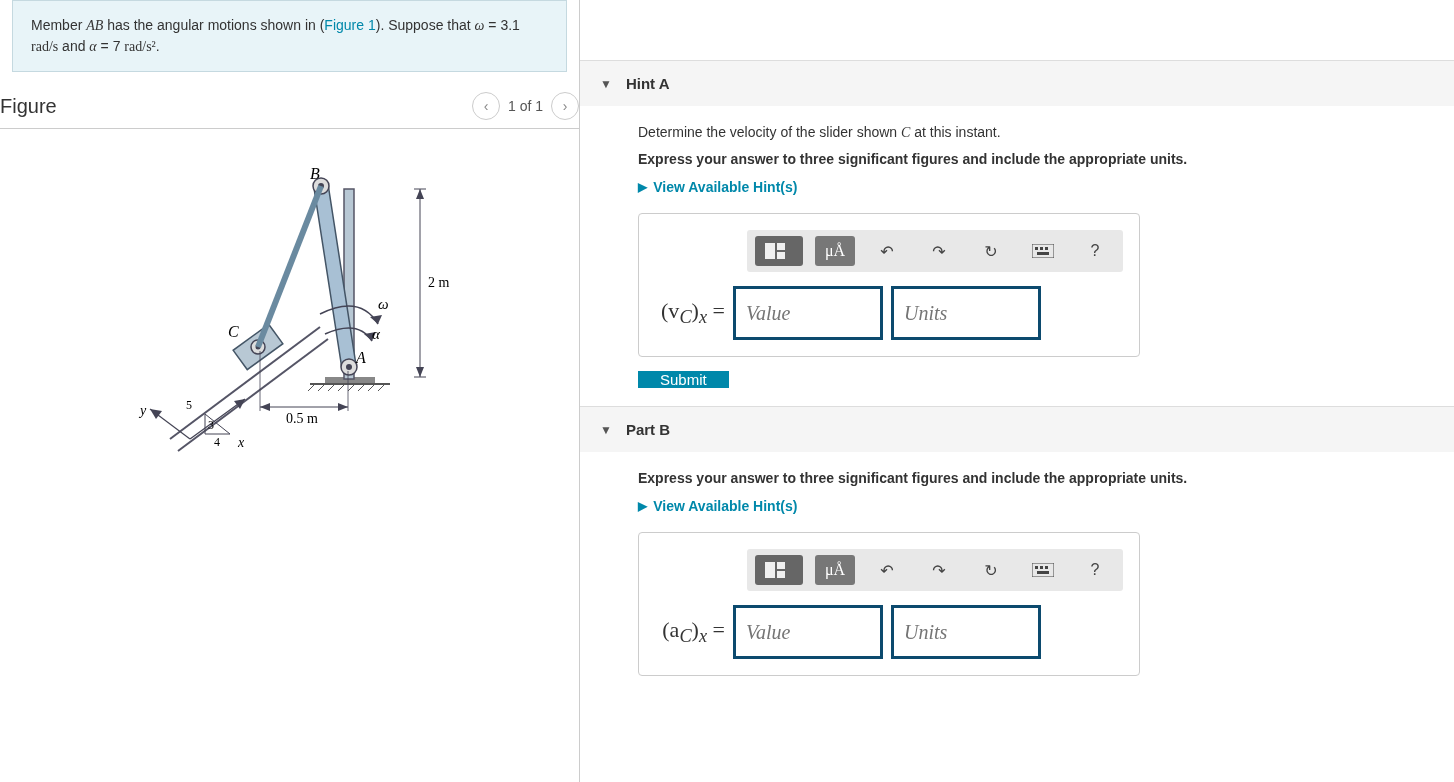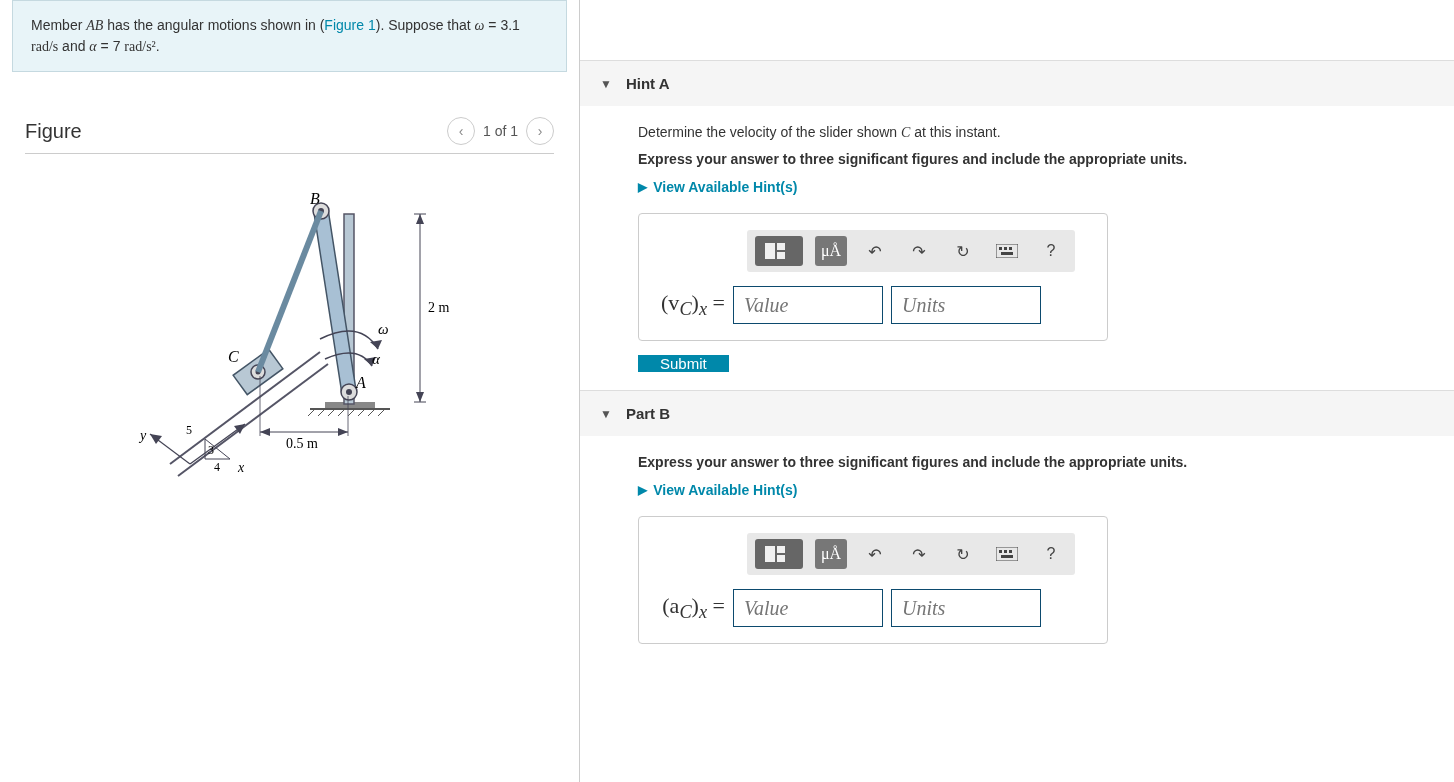--- a/index.html
+++ b/index.html
@@ -2,44 +2,44 @@
 <html><head>
 <meta charset="utf-8">
 <style>
 * { box-sizing: border-box; margin: 0; padding: 0; }
 body { font-family: Arial, Helvetica, sans-serif; font-size: 14px; color: #333; background: #fff; }
 .container { display: flex; width: 1454px; height: 782px; }
 .left-panel { width: 580px; padding: 0; border-right: 1px solid #ccc; }
 .right-panel { flex: 1; padding: 0; }
 .problem-box { background: #e8f4f8; border: 1px solid #c5d9e0; padding: 14px 18px; margin: 0 12px; line-height: 1.5; }
 .figure-link { color: #0088aa; text-align: right; }
-.figure-section { margin: 25px; padding-top: 20px; }
+.figure-section { margin: 0; padding-top: 20px; }
 .figure-header { display: flex; justify-content: space-between; align-items: center; border-bottom: 1px solid #ccc; padding-bottom: 8px; margin-bottom: 20px; }
 .figure-title { font-size: 20px; font-weight: normal; color: #333; }
 .figure-nav { display: flex; align-items: center; gap: 8px; }
 .nav-btn { width: 28px; height: 28px; border: 1px solid #ccc; border-radius: 50%; background: #fff; display: flex; align-items: center; justify-content: center; cursor: pointer; color: #888; }
 .nav-count { font-size: 14px; color: #555; }
 .figure-image { display: flex; justify-content: center; padding: 10px; }
 .part-section { border-top: 1px solid #ddd; background: #fafafa; }
 .part-header { display: flex; align-items: center; padding: 14px 20px; gap: 14px; background: #f5f5f5; }
 .part-header .arrow { font-size: 12px; color: #555; }
 .part-title { font-weight: bold; font-size: 15px; }
 .part-body { background: #fff; padding: 18px 20px 18px 58px; }
 .part-body p { margin-bottom: 10px; }
 .bold { font-weight: bold; }
 .hints-link { color: #0088aa; font-weight: bold; cursor: pointer; display: flex; align-items: center; gap: 6px; margin: 12px 0 18px 0; }
 .hints-link .tri { font-size: 12px; }
 .answer-box { border: 1px solid #ccc; border-radius: 4px; padding: 16px; display: inline-block; min-width: 470px; }
 .toolbar { background: #e8e8e8; border-radius: 3px; padding: 6px 8px; display: inline-flex; align-items: center; gap: 12px; margin-left: 92px; margin-bottom: 14px; }
-.tool-btn { width: 32px; height: 30px; display: flex; align-items: center; justify-content: center; cursor: pointer; border-radius: 3px; font-size: 16px; color: #444; }
+.tool-btn { width: 40px; height: 30px; display: flex; align-items: center; justify-content: center; cursor: pointer; border-radius: 3px; font-size: 16px; color: #444; }
 .tool-btn.templates { background: #666; color: #fff; width: 48px; }
 .tool-btn.units-btn { background: #777; color: #fff; font-family: 'Times New Roman', serif; }
 .answer-row { display: flex; align-items: center; gap: 8px; }
 .answer-label { font-family: 'Times New Roman', serif; font-size: 22px; min-width: 70px; text-align: right; }
-.answer-input { border: 1px solid #0c4a6e; height: 38px; width: 150px; padding: 4px 10px; font-family: 'Times New Roman', serif; font-size: 20px; font-style: italic; color: #999; }
+.answer-input { border: 3px solid #0c4a6e; height: 54px; width: 150px; padding: 4px 10px; font-family: 'Times New Roman', serif; font-size: 20px; font-style: italic; color: #999; }
 .submit-btn { background: #0088aa; color: #fff; border: none; padding: 0 22px; font-size: 15px; margin-top: 14px; cursor: pointer; }
 svg text { font-family: 'Times New Roman', serif; }
 </style>
 </head>
 <body>
 
 <div class="container">
   <div class="left-panel">
     <div class="problem-box">
       <span>Member </span><span style="font-style:italic;font-family:'Times New Roman',serif">AB</span><span> has the angular motions shown in (</span><span class="figure-link">Figure 1</span><span>). Suppose that </span><span style="font-style:italic;font-family:'Times New Roman',serif">ω</span><span> = 3.1 </span><span style="font-family:'Times New Roman',serif">rad/s</span><span> and </span><span style="font-style:italic;font-family:'Times New Roman',serif">α</span><span> = 7 </span><span style="font-family:'Times New Roman',serif">rad/s²</span><span>.</span>

